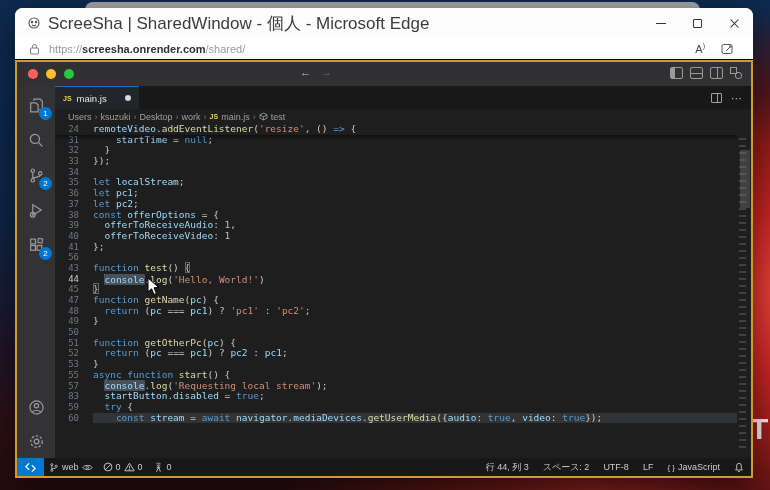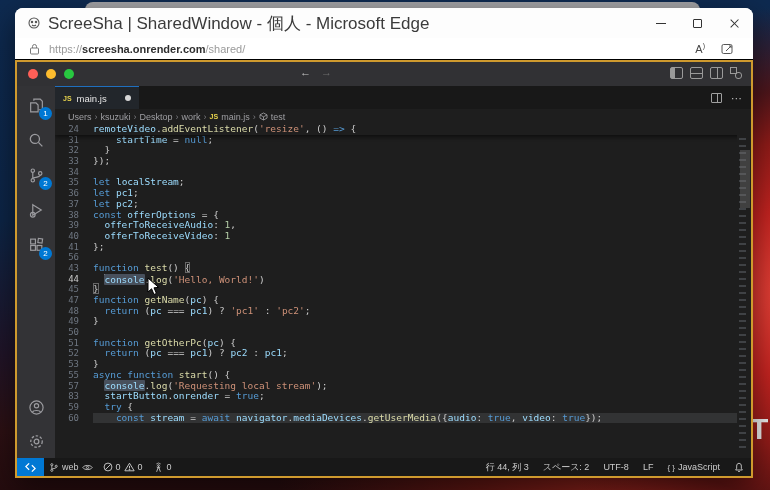--- a/index.html
+++ b/index.html
@@ -292,21 +292,21 @@
               <div class="code-line"><span class="ln">45</span><span class="code"><span class="tk-bm">}</span></span></div>
               <div class="code-line"><span class="ln">47</span><span class="code"><span class="tk-k">function</span><span class="tk-d"> </span><span class="tk-f">getName</span><span class="tk-d">(</span><span class="tk-v">pc</span><span class="tk-d">) {</span></span></div>
               <div class="code-line"><span class="ln">48</span><span class="code"><span class="tk-d">  </span><span class="tk-k">return</span><span class="tk-d"> (</span><span class="tk-v">pc</span><span class="tk-d"> </span><span class="tk-o">===</span><span class="tk-d"> </span><span class="tk-v">pc1</span><span class="tk-d">) ? </span><span class="tk-s">'pc1'</span><span class="tk-d"> : </span><span class="tk-s">'pc2'</span><span class="tk-d">;</span></span></div>
               <div class="code-line"><span class="ln">49</span><span class="code"><span class="tk-d">}</span></span></div>
               <div class="code-line"><span class="ln">50</span><span class="code"></span></div>
               <div class="code-line"><span class="ln">51</span><span class="code"><span class="tk-k">function</span><span class="tk-d"> </span><span class="tk-f">getOtherPc</span><span class="tk-d">(</span><span class="tk-v">pc</span><span class="tk-d">) {</span></span></div>
               <div class="code-line"><span class="ln">52</span><span class="code"><span class="tk-d">  </span><span class="tk-k">return</span><span class="tk-d"> (</span><span class="tk-v">pc</span><span class="tk-d"> </span><span class="tk-o">===</span><span class="tk-d"> </span><span class="tk-v">pc1</span><span class="tk-d">) ? </span><span class="tk-v">pc2</span><span class="tk-d"> : </span><span class="tk-v">pc1</span><span class="tk-d">;</span></span></div>
               <div class="code-line"><span class="ln">53</span><span class="code"><span class="tk-d">}</span></span></div>
               <div class="code-line"><span class="ln">55</span><span class="code"><span class="tk-k">async</span><span class="tk-d"> </span><span class="tk-k">function</span><span class="tk-d"> </span><span class="tk-f">start</span><span class="tk-d">() {</span></span></div>
               <div class="code-line"><span class="ln">57</span><span class="code"><span class="tk-d">  </span><span class="tk-w">console</span><span class="tk-d">.</span><span class="tk-f">log</span><span class="tk-d">(</span><span class="tk-s">'Requesting local stream'</span><span class="tk-d">);</span></span></div>
-              <div class="code-line"><span class="ln">83</span><span class="code"><span class="tk-d">  </span><span class="tk-v">startButton</span><span class="tk-d">.</span><span class="tk-v">onrender</span><span class="tk-d"> = </span><span class="tk-k">true</span><span class="tk-d">;</span></span></div>
+              <div class="code-line"><span class="ln">83</span><span class="code"><span class="tk-d">  </span><span class="tk-v">startButton</span><span class="tk-d">.</span><span class="tk-v">disabled</span><span class="tk-d"> = </span><span class="tk-k">true</span><span class="tk-d">;</span></span></div>
               <div class="code-line"><span class="ln">59</span><span class="code"><span class="tk-d">  </span><span class="tk-k">try</span><span class="tk-d"> {</span></span></div>
               <div class="code-line hl-line"><span class="ln">60</span><span class="code"><span class="tk-d">    </span><span class="tk-k">const</span><span class="tk-d"> </span><span class="tk-v">stream</span><span class="tk-d"> = </span><span class="tk-k">await</span><span class="tk-d"> </span><span class="tk-v">navigator</span><span class="tk-d">.</span><span class="tk-v">mediaDevices</span><span class="tk-d">.</span><span class="tk-f">getUserMedia</span><span class="tk-d">({</span><span class="tk-v">audio</span><span class="tk-d">: </span><span class="tk-k">true</span><span class="tk-d">, </span><span class="tk-v">video</span><span class="tk-d">: </span><span class="tk-k">true</span><span class="tk-d">});</span></span></div>
             </div>
           <div class="minimap">
               <div class="minimap-marks"></div>
             </div>
           <div class="vscrollbar"></div>
         </div>
       </div>
     </div>

